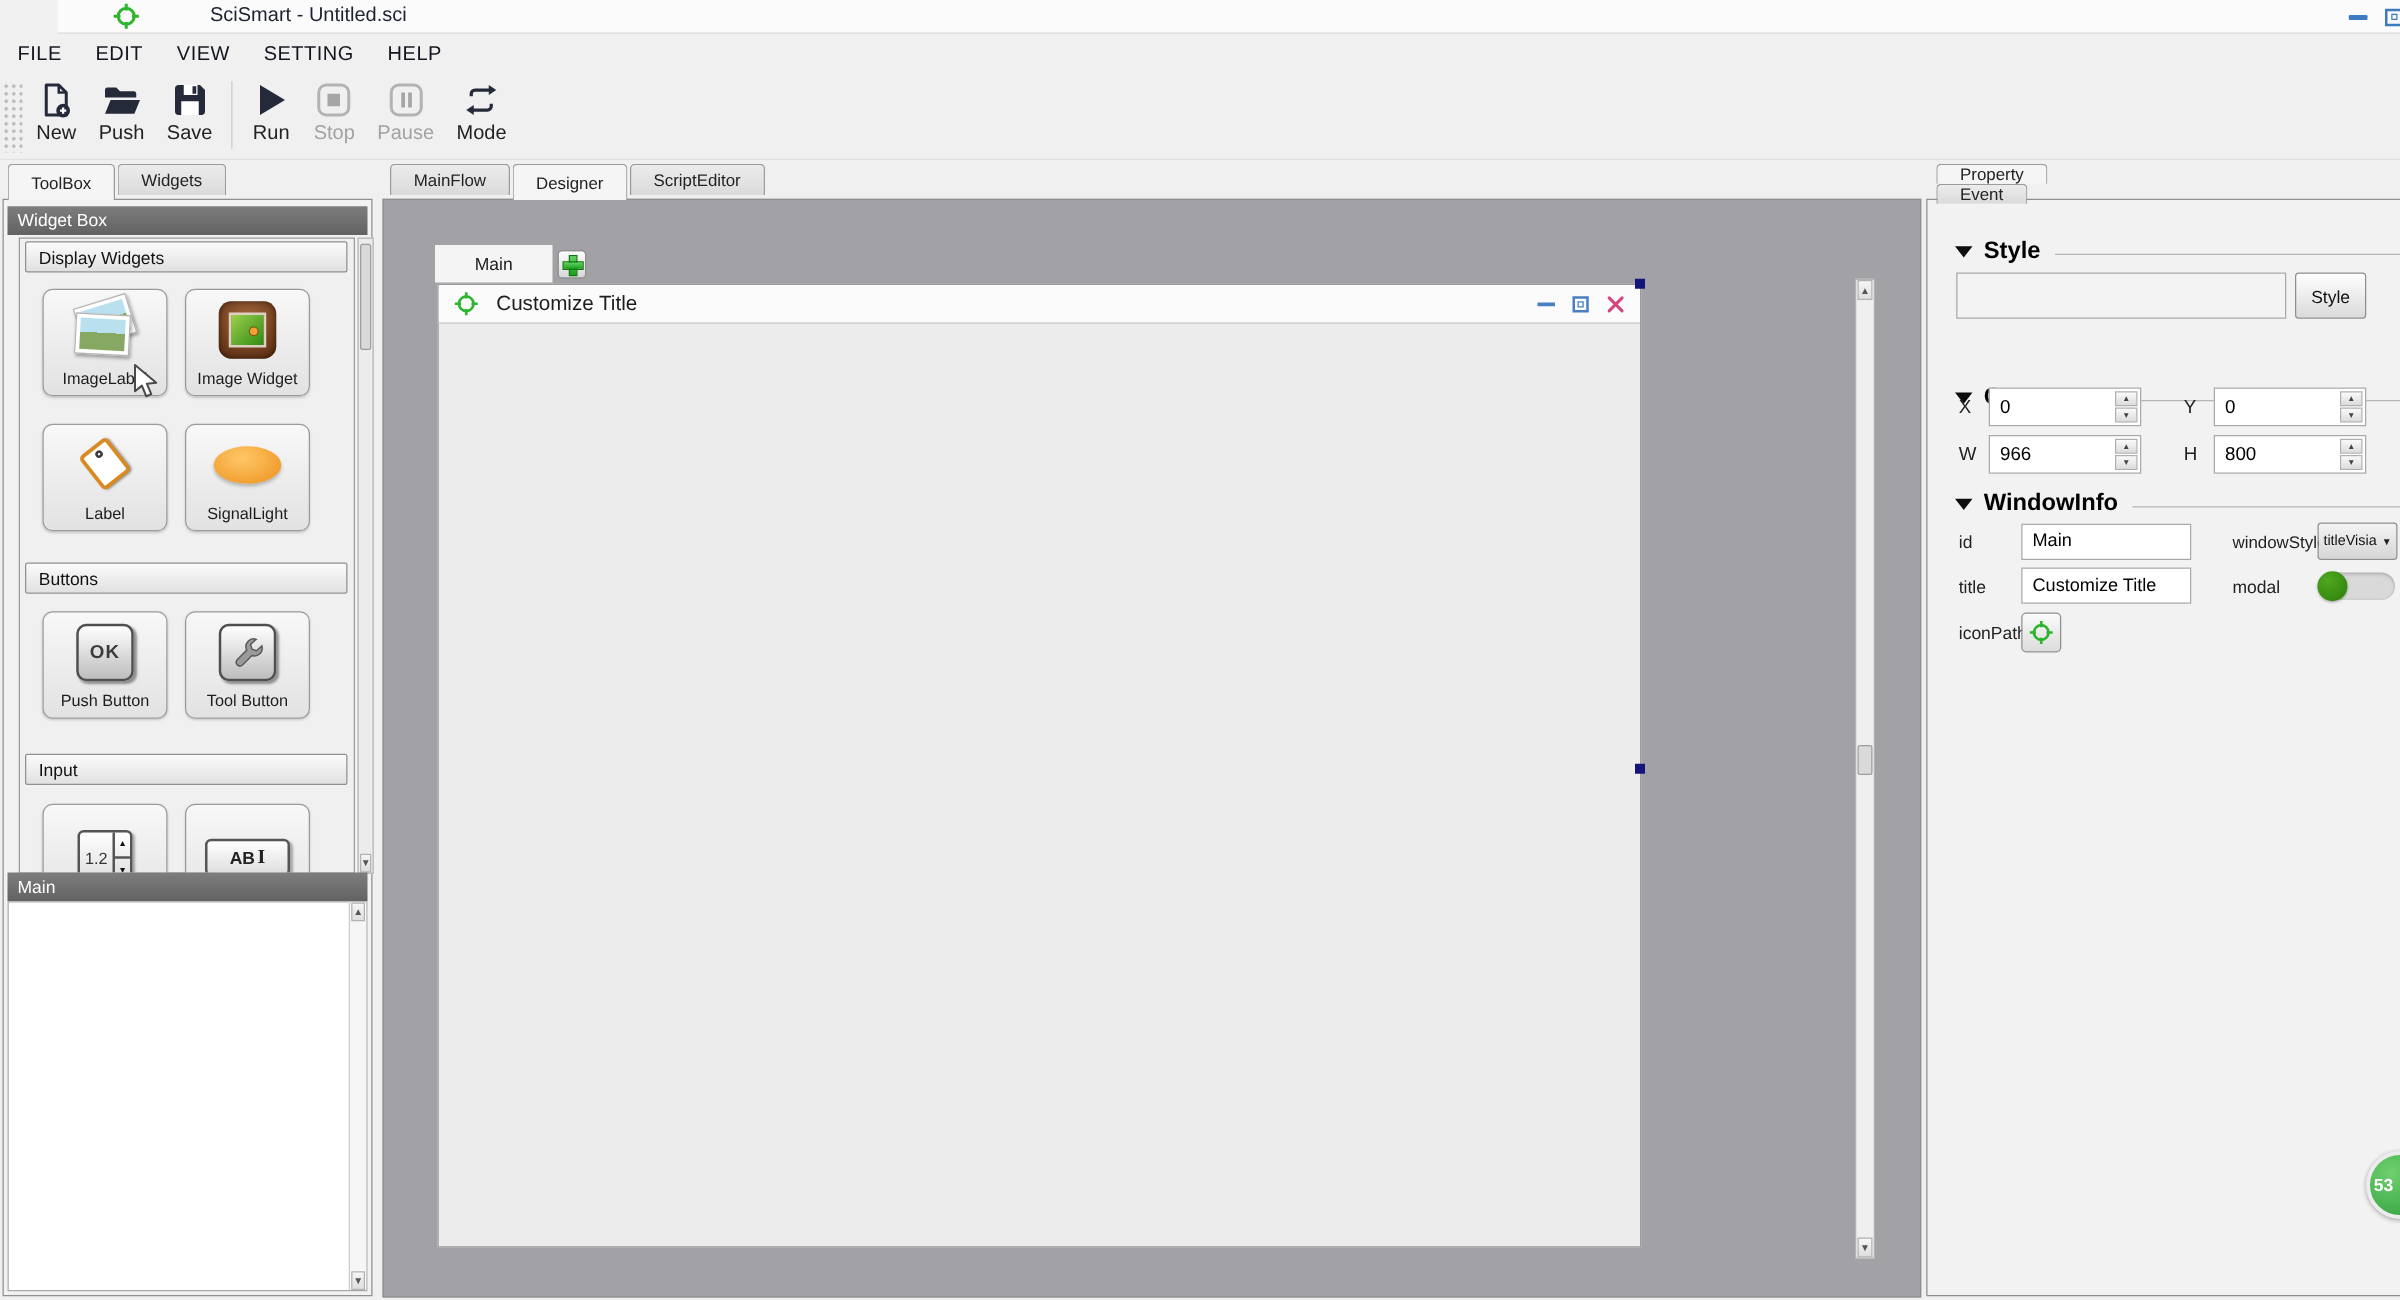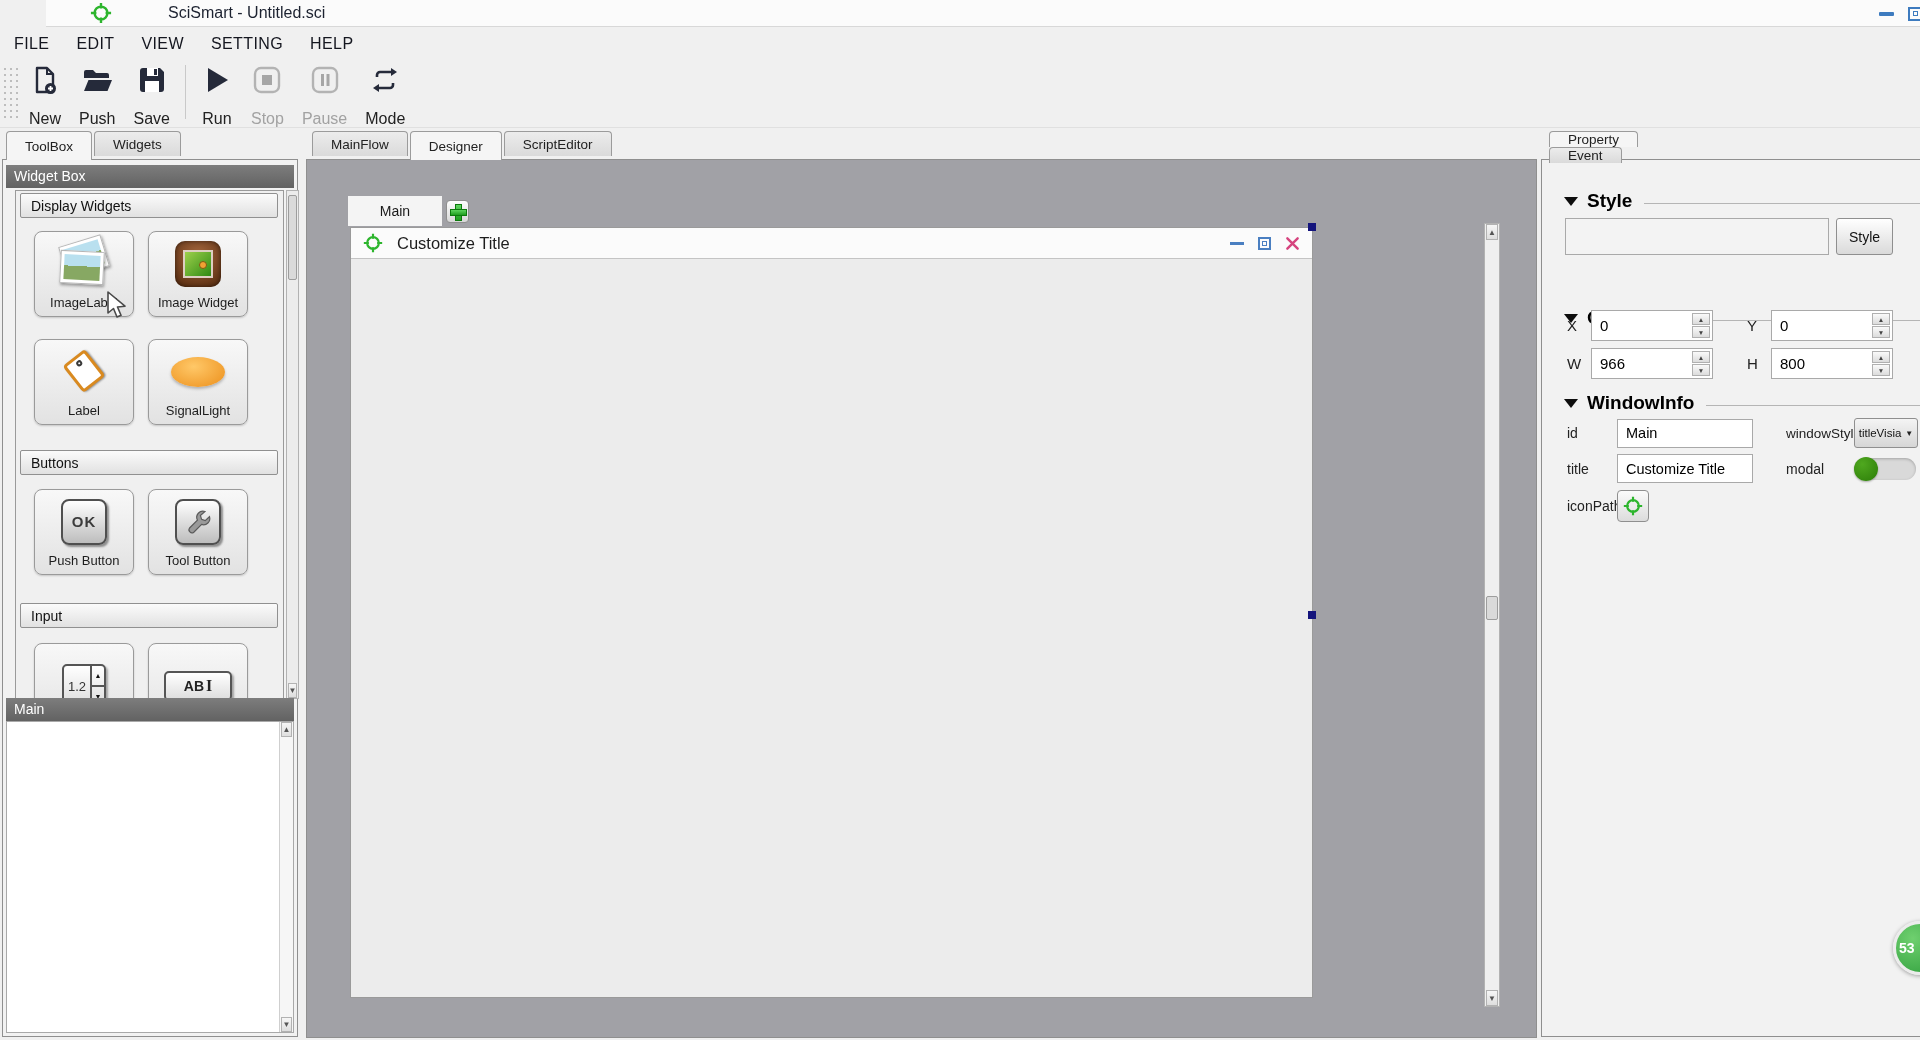--- a/index.html
+++ b/index.html
@@ -27,21 +27,21 @@
     padding-left:14px; gap:27px; font-size:16px; color:#14161f; letter-spacing:.4px; }
   #menubar span { cursor:default; }
 
   
   #toolbar { left:0; top:60px; width:1920px; height:68px; display:flex; align-items:flex-start;
     border-bottom:1px solid #e0e0e0; }
   .drag-dots { width:16px; height:56px; margin:6px 2px 0 2px;
     background-image:radial-gradient(#bdbdbd 1.3px, transparent 1.4px); background-size:6px 6px; }
   .tbtn { display:flex; flex-direction:column; align-items:center; padding:4px 9px 0 9px; }
   .tbtn .ticon { width:32px; height:32px; display:flex; align-items:center; justify-content:center; }
-  .tbtn .tlabel { font-size:16px; color:#222; margin-top:14px; }
+  .tbtn .tlabel { font-size:16px; color:#222; margin-top:2px; }
   .tbtn.disabled .tlabel { color:#a2a2a2; }
   .tsep { width:1px; background:#c9c9c9; height:54px; margin:5px 6px 0 6px; }
 
   
   .tabs { position:absolute; display:flex; align-items:flex-start; height:29px; z-index:3; }
   .tab { height:25px; padding:0 18px; display:flex; align-items:center; font-size:13.5px; color:#222;
     background:linear-gradient(#ececec,#dadada); border:1px solid #9b9b9b; border-bottom:none;
     border-radius:4px 4px 0 0; margin-right:2px; }
   .tab.active { height:29px; background:#f5f5f5; }
 

